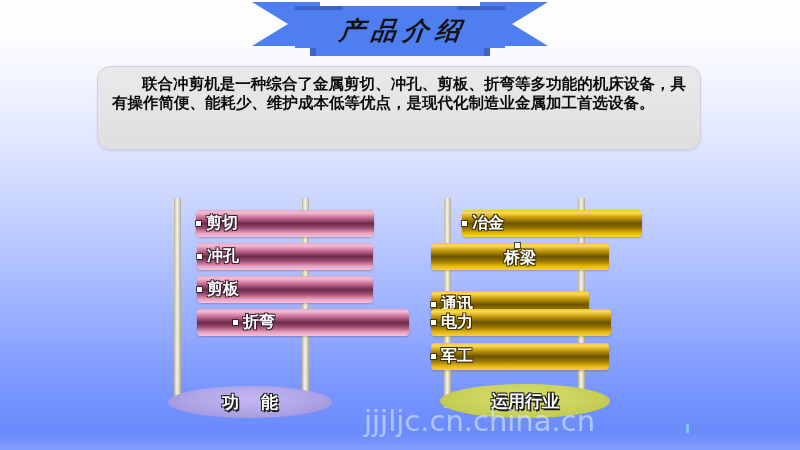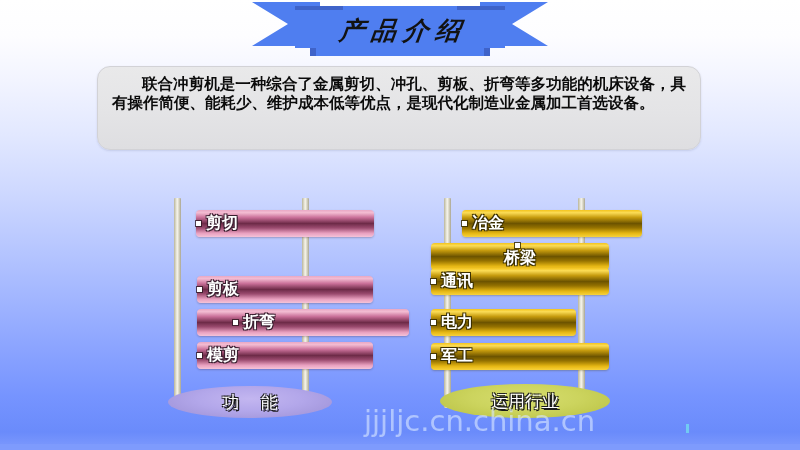--- a/index.html
+++ b/index.html
@@ -99,21 +99,21 @@
   .base.purple{
     background:radial-gradient(ellipse at 50% 40%,
        #c3b6f0 0%, #b3a7ea 45%, #a79bdf 72%, #9a8fd2 100%);
   }
   .base.olive{
     background:radial-gradient(ellipse at 50% 40%,
        #d6dd6e 0%, #ccd45e 45%, #c2ca50 72%, #b6be44 100%);
   }
   .base-label{
     font-family:"DejaVu Serif","Liberation Serif",serif;
-    font-size:17px;font-weight:normal;color:#ffffff;
+    font-size:17px;font-weight:bold;color:#ffffff;
     text-shadow:1.5px 1.5px 0 #1a1a1a, -1px -1px 0 #1a1a1a,
                 1px -1px 0 #1a1a1a, -1px 1px 0 #1a1a1a;
     white-space:nowrap;
   }
   .base-label.spaced{letter-spacing:8px;text-indent:8px;}
 
   
   .wm{
     position:absolute;white-space:nowrap;pointer-events:none;
     font-family:"DejaVu Sans","Liberation Sans",sans-serif;
@@ -160,55 +160,55 @@
   </div>
 
   <div class="ladder" style="left:160px; top:188px; width:200px; height:230px;">
     <div class="post" style="left:14px;"></div>
     <div class="post" style="left:142px;"></div>
 
     <div class="rung pink" style="left:0px; top:22px; width:178px;">
       <span class="bullet"></span>
       <span class="rung-label">剪切</span>
     </div>
+    <div class="rung pink" style="left:1px; top:55px; width:176px;">
+      <span class="bullet"></span>
+      <span class="rung-label">冲孔</span>
+    </div>
     <div class="rung pink" style="left:1px; top:88px; width:176px;">
       <span class="bullet"></span>
       <span class="rung-label">剪板</span>
     </div>
     <div class="rung pink" style="left:1px; top:121px; width:176px;padding-left:36px;">
       <span class="bullet"></span>
       <span class="rung-label">折弯</span>
-    </div>
-    <div class="rung pink" style="left:1px; top:154px; width:176px;">
-      <span class="bullet"></span>
-      <span class="rung-label">模剪</span>
     </div>
   </div>
 
   <div class="base purple" style="left:168px; top:386px; width:164px; height:32px;">
     <span class="base-label spaced">功 能</span>
   </div>
 
   <div class="ladder" style="left:430px; top:188px; width:200px; height:230px;">
     <div class="post" style="left:14px;"></div>
     <div class="post" style="left:148px;"></div>
 
     <div class="rung gold" style="left:16px; top:22px; width:180px;margin-left:16px;">
       <span class="bullet"></span>
       <span class="rung-label">冶金</span>
     </div>
     <div class="rung gold" style="left:1px; top:55px; width:178px;flex-direction:column;">
       <span class="bullet"></span>
       <span class="rung-label">桥梁</span>
     </div>
-    <div class="rung gold" style="left:1px; top:80px; width:178px;">
+    <div class="rung gold" style="left:1px; top:103px; width:158px;">
       <span class="bullet"></span>
       <span class="rung-label">通讯</span>
     </div>
-    <div class="rung gold" style="left:1px; top:121px; width:145px;">
+    <div class="rung gold" style="left:1px; top:121px; width:180px;">
       <span class="bullet"></span>
       <span class="rung-label">电力</span>
     </div>
     <div class="rung gold" style="left:1px; top:155px; width:178px;">
       <span class="bullet"></span>
       <span class="rung-label">军工</span>
     </div>
   </div>
 
   <div class="base olive" style="left:440px; top:384px; width:170px; height:34px;">

